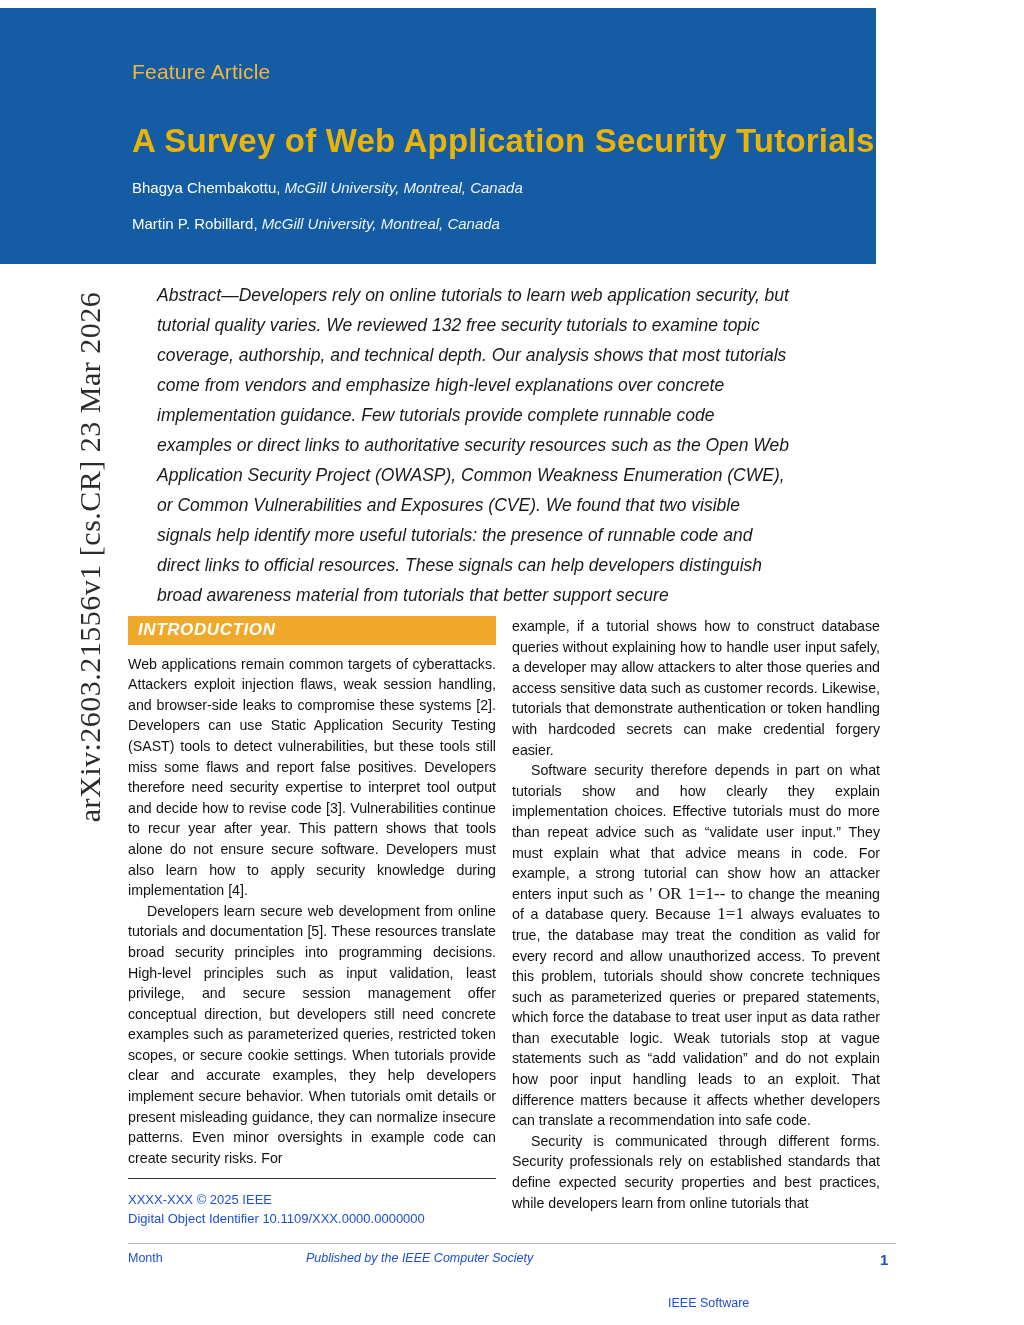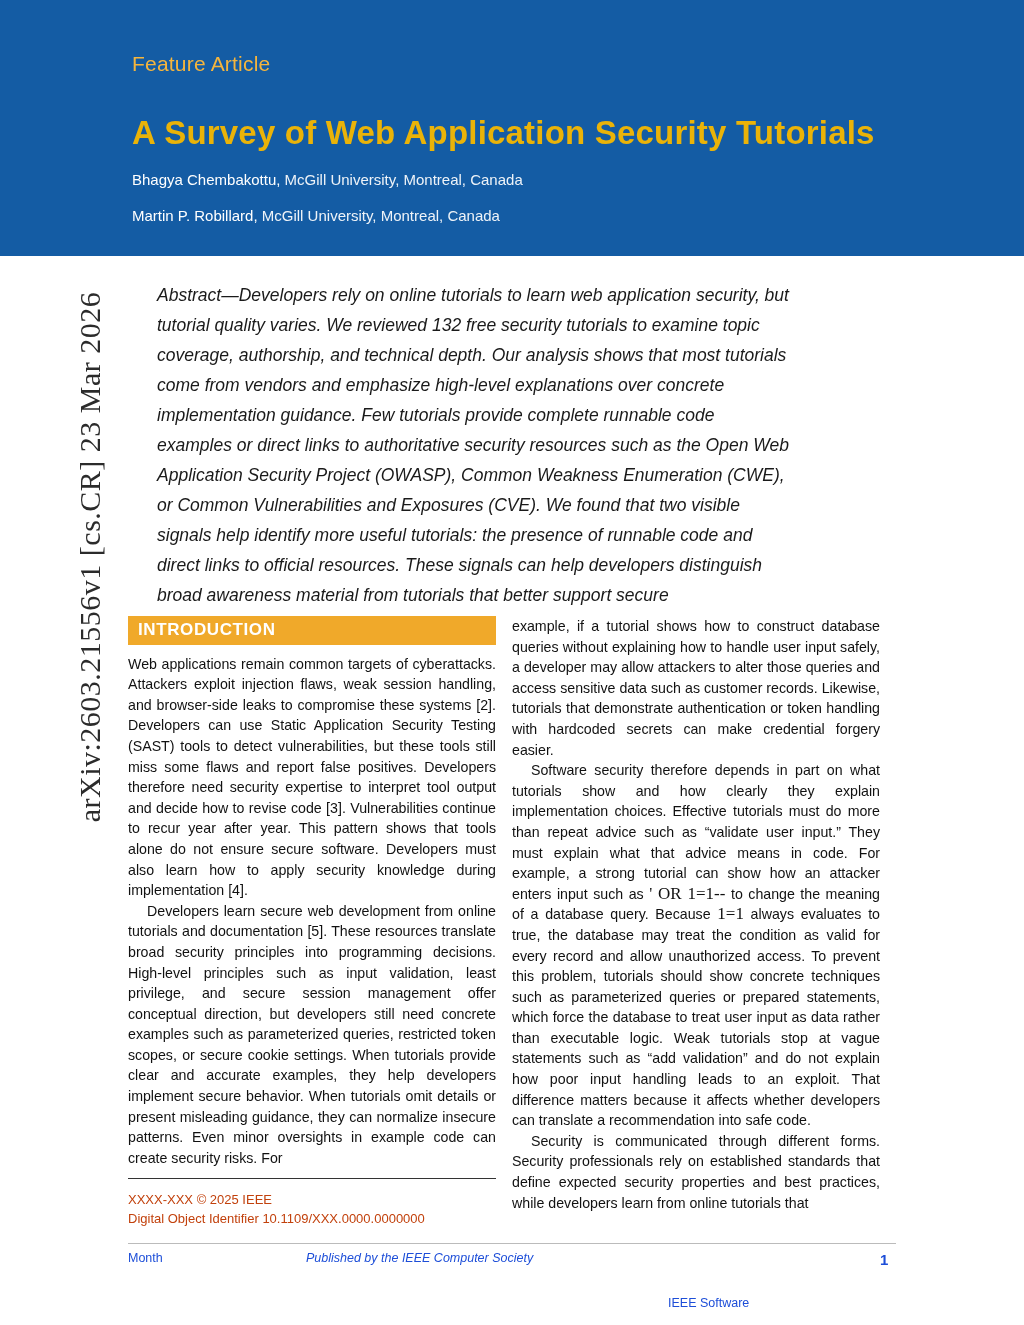--- a/index.html
+++ b/index.html
@@ -29,22 +29,22 @@
     font-size: 30px;
     letter-spacing: 0.5px;
     color: #2b2b2b;
     white-space: nowrap;
   }
 
   
   .header-band {
     position: absolute;
     left: 0;
-    top: 0;
-    width: 1024px;
+    top: 8px;
+    width: 876px;
     height: 256px;
     background: #145ca4;
   }
   .header-inner {
     position: absolute;
     left: 132px;
     top: 0;
     width: 800px;
   }
   .feature-label {
@@ -59,20 +59,21 @@
     font-weight: bold;
     color: #eab308;
     letter-spacing: 0.2px;
   }
   .author-line {
     margin-top: 19px;
     font-size: 15px;
     color: #ffffff;
   }
   .author-line .affil {
+    font-style: italic;
     color: #eef3f8;
   }
 
   
   .abstract {
     position: absolute;
     left: 157px;
     top: 280px;
     width: 632px;
     font-size: 17.5px;
@@ -97,20 +98,21 @@
 
   .section-head {
     background: #f0a92a;
     color: #ffffff;
     font-size: 17px;
     font-weight: bold;
     letter-spacing: 0.6px;
     padding: 4px 0 4px 10px;
     margin-bottom: 9px;
     width: 358px;
+    font-style: italic;
   }
   .col p {
     margin: 0 0 0 0;
     text-indent: 0;
   }
   .col p + p {
     text-indent: 19px;
     margin-top: 0;
   }
   code, .mono {
@@ -127,21 +129,21 @@
     height: 1px;
     background: #333;
   }
   .copyright {
     position: absolute;
     left: 128px;
     top: 1190px;
     width: 400px;
     font-size: 13px;
     line-height: 19px;
-    color: #c2410c;
+    color: #1d4ed8;
   }
 
   
   .footer-rule {
     position: absolute;
     left: 128px;
     top: 1243px;
     width: 768px;
     height: 1px;
     background: #bbbbbb;

